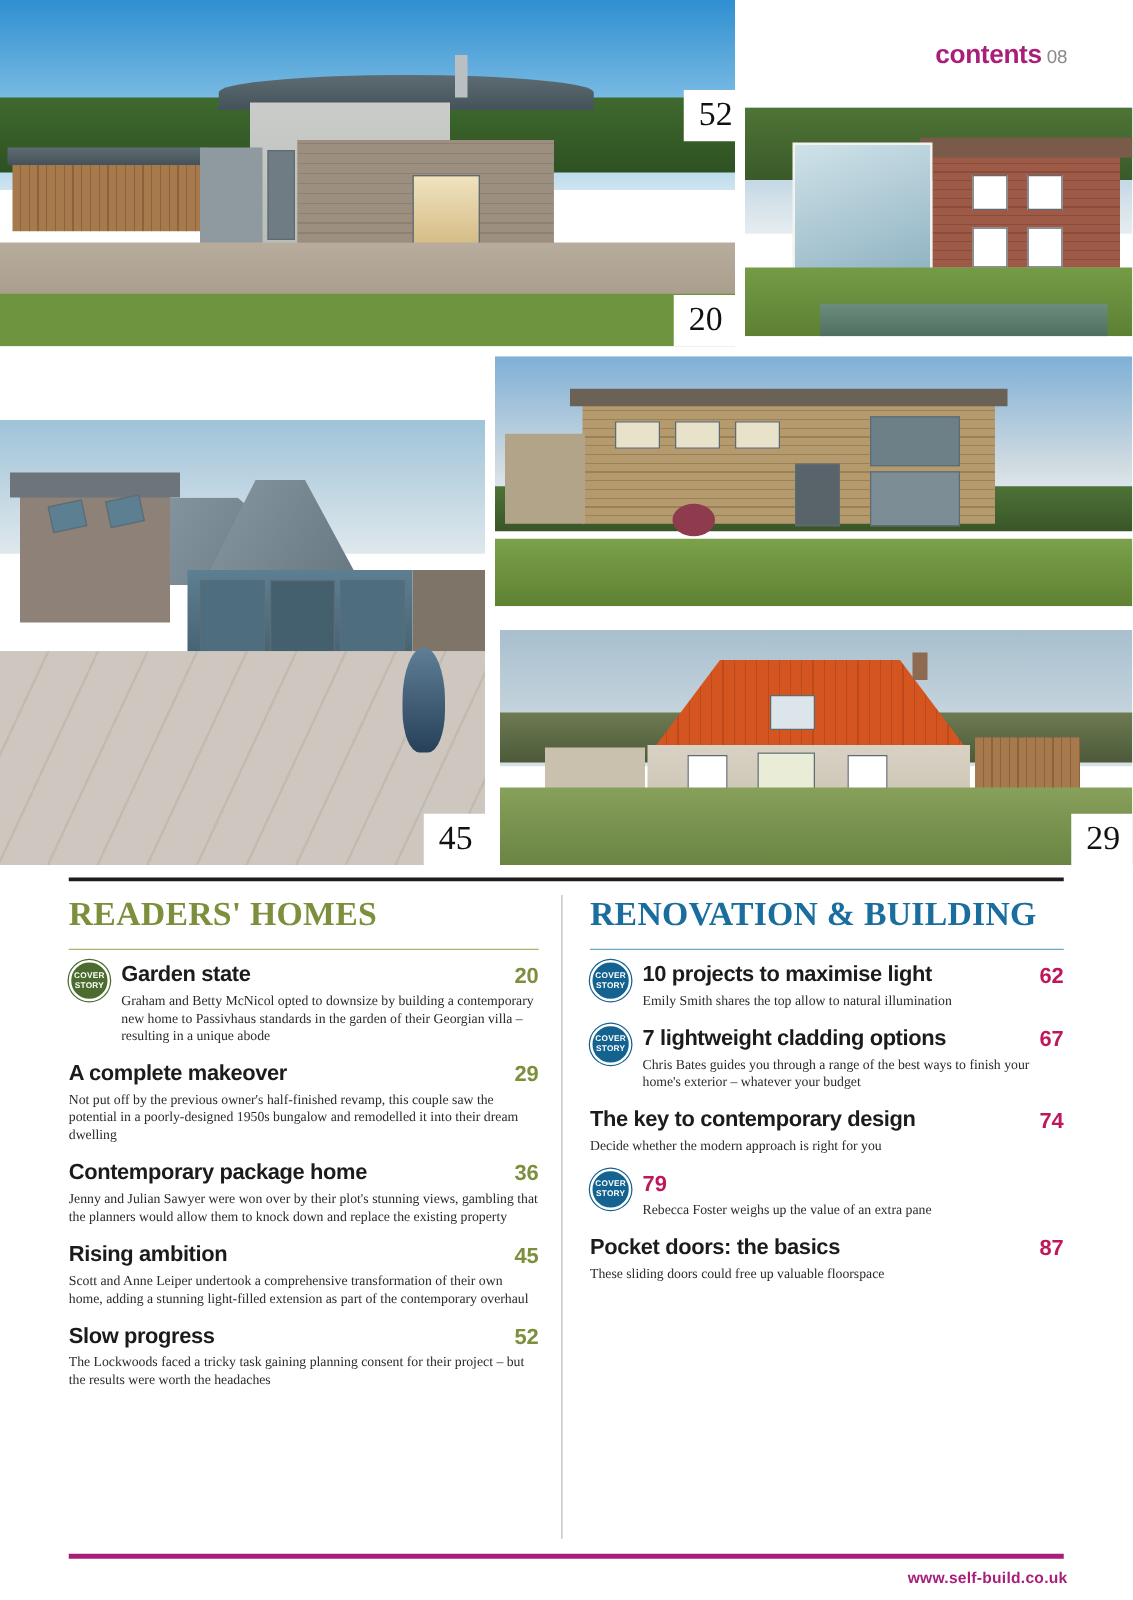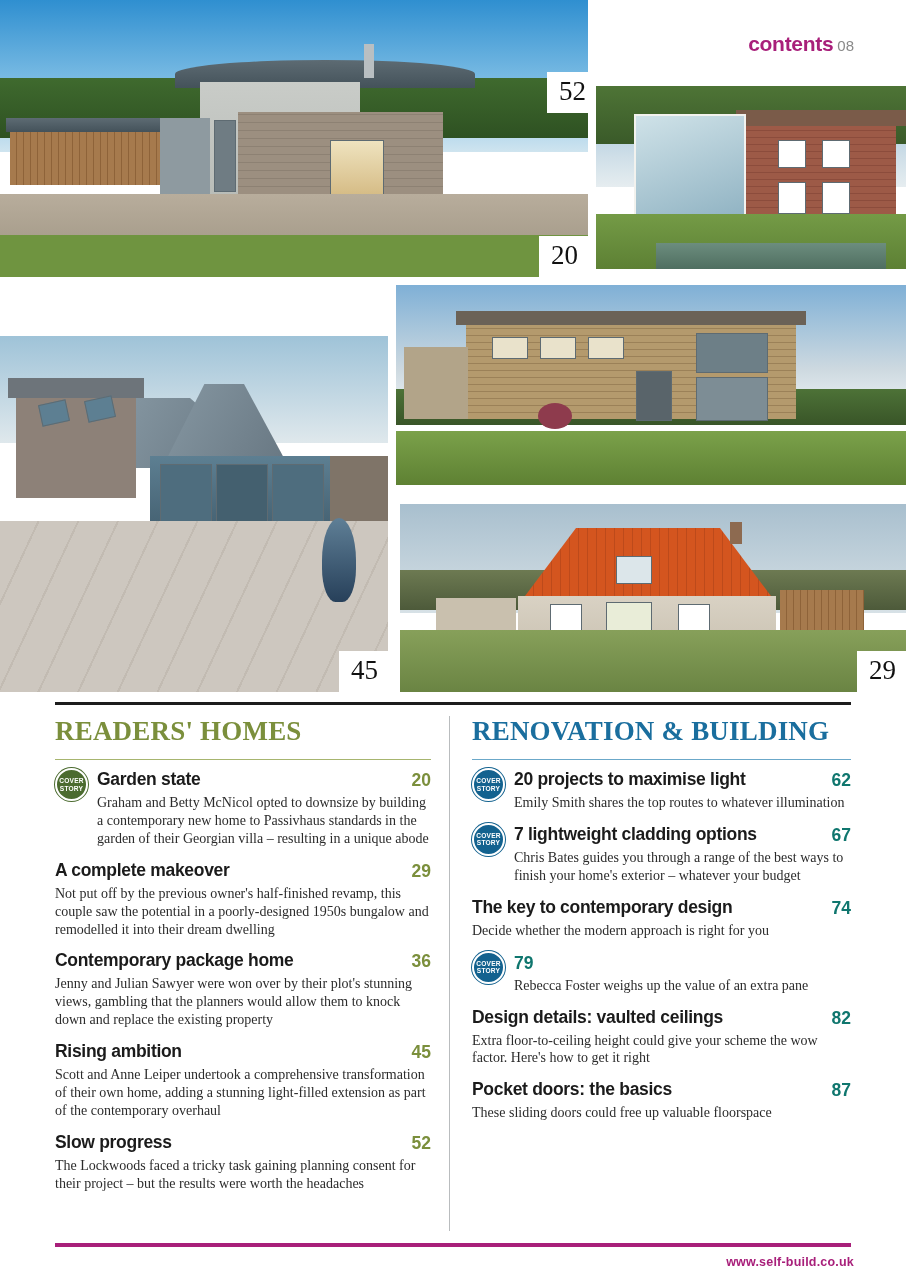--- a/index.html
+++ b/index.html
@@ -133,24 +133,24 @@
   .entry-title{
     font-family:"Liberation Sans", sans-serif;
     font-weight:bold;font-size:17.5px;color:#1b1b1b;letter-spacing:-.3px;
     line-height:1.1;
   }
   .entry-page{
     font-family:"Liberation Sans", sans-serif;
     font-weight:bold;font-size:17.5px;flex:0 0 auto;
   }
   .col-left .entry-page{color:#7b8f3c;}
-  .col-right .entry-page{color:#0f766e;}
+  .col-right .entry-page{color:#be185d;}
   .entry-desc{
     font-family:"Liberation Serif", serif;
-    font-size:14px;line-height:1.28;color:#2b2b2b;margin-top:3px;
+    font-size:11px;line-height:1.28;color:#2b2b2b;margin-top:3px;
   }
 
   .badge{
     position:absolute;left:0;top:-2px;width:33px;height:33px;border-radius:50%;
     display:flex;flex-direction:column;align-items:center;justify-content:center;
     color:#fff;font-family:"Liberation Sans", sans-serif;
     font-weight:bold;font-size:6.6px;line-height:7.6px;letter-spacing:.2px;
     box-sizing:border-box;text-align:center;
   }
   .badge.green{background:#4b6b2f;border:2px solid #ffffff;box-shadow:0 0 0 1px #4b6b2f;}
@@ -306,24 +306,24 @@
   <div class="col col-right">
     <h2 class="sec-title blue">RENOVATION &amp; BUILDING</h2>
     <div class="sec-rule blue"></div>
 
     <div class="entry badged">
       <div class="badge blue">
         <span>COVER</span>
         <span>STORY</span>
       </div>
       <div class="entry-head">
-        <span class="entry-title">20 projects to maximise light</span>
+        <span class="entry-title">10 projects to maximise light</span>
         <span class="entry-page">62</span>
       </div>
-      <div class="entry-desc">Emily Smith shares the top routes to whatever illumination</div>
+      <div class="entry-desc">Emily Smith shares the top allow to natural illumination</div>
     </div>
 
     <div class="entry badged">
       <div class="badge blue">
         <span>COVER</span>
         <span>STORY</span>
       </div>
       <div class="entry-head">
         <span class="entry-title">7 lightweight cladding options</span>
         <span class="entry-page">67</span>
@@ -344,27 +344,20 @@
       <div class="badge blue">
         <span>COVER</span>
         <span>STORY</span>
       </div>
       <div class="entry-head">
         <span class="entry-page">79</span>
       </div>
       <div class="entry-desc">Rebecca Foster weighs up the value of an extra pane</div>
     </div>
 
-    <div class="entry">
-      <div class="entry-head">
-        <span class="entry-title">Design details: vaulted ceilings</span>
-        <span class="entry-page">82</span>
-      </div>
-      <div class="entry-desc">Extra floor-to-ceiling height could give your scheme the wow factor. Here's how to get it right</div>
-    </div>
 
     <div class="entry">
       <div class="entry-head">
         <span class="entry-title">Pocket doors: the basics</span>
         <span class="entry-page">87</span>
       </div>
       <div class="entry-desc">These sliding doors could free up valuable floorspace</div>
     </div>
   </div>
 </div>

